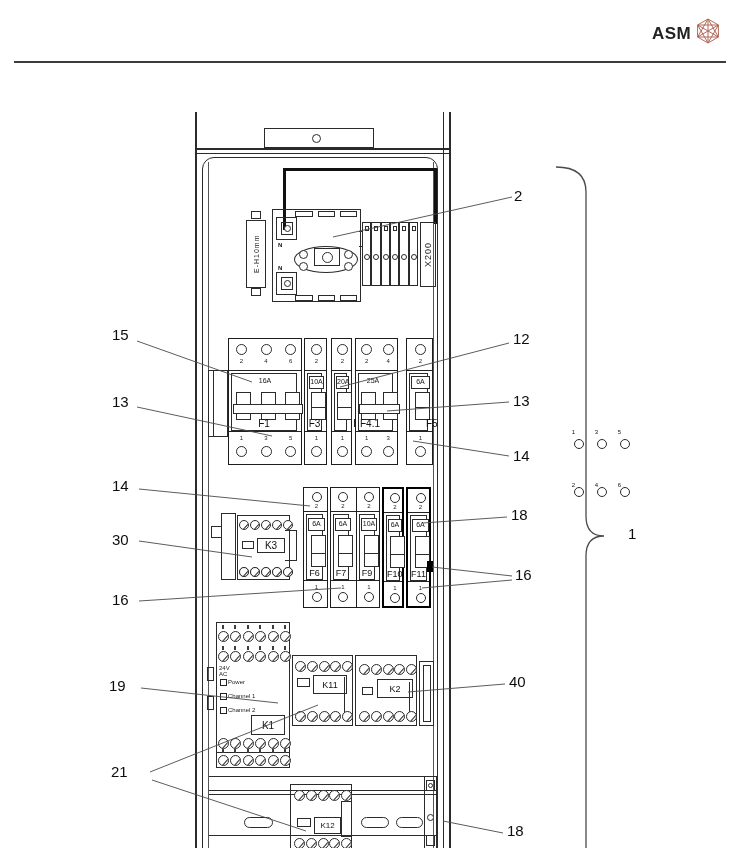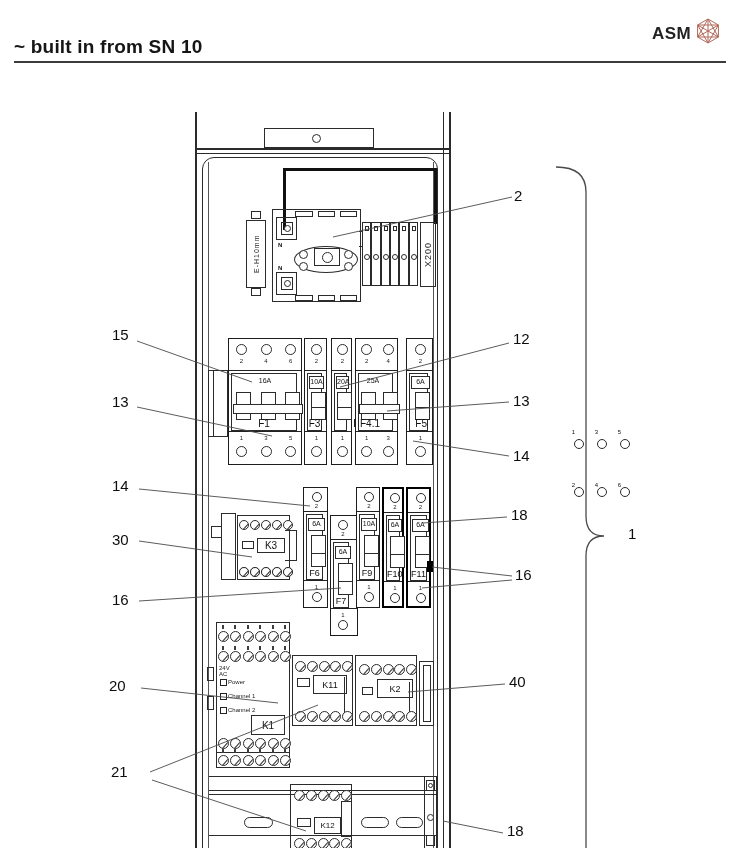--- a/index.html
+++ b/index.html
@@ -33,21 +33,20 @@
   #diagram{position:absolute;left:0;top:0;width:739px;height:848px;z-index:10}
   .ledrow{position:absolute;height:7px}
   .ledrow .sq{position:absolute;left:0;top:0;width:5px;height:5px;border:1px solid #222}
   .ledrow .lbl{position:absolute;left:8px;top:0;font-size:6px;line-height:6px;white-space:nowrap;color:#222}
 </style>
 </head>
 <body>
 
 <div class="page">
 
-  <div class="hdr-title">~ built in from SN 10</div>
   <div class="hdr-rule"></div>
   <div class="logo-text">ASM</div>
   <svg class="abs" style="left:694px;top:17px" width="28" height="28" viewBox="0 0 28 28">
     <g fill="none" stroke="#b2695a" stroke-width="1">
       <polygon points="14,2 24.4,8 24.4,20 14,26 3.6,20 3.6,8"></polygon>
       <line x1="14" y1="2" x2="14" y2="26"></line>
         <line x1="3.6" y1="8" x2="24.4" y2="20"></line>
       <line x1="24.4" y1="8" x2="3.6" y2="20"></line>
         <line x1="3.6" y1="8" x2="24.4" y2="8"></line>
       <line x1="3.6" y1="20" x2="24.4" y2="20"></line>
@@ -258,21 +257,21 @@
         <div class="module" style="left: 406px; top: 338px; width: 27px; height: 127px;">
           <div class="sect" style="left: 0px; top: 0px; width: 100%; height: 32px; border-bottom: 1px solid rgb(34, 34, 34);">
             <div class="circ" style="left: 8px; top: 5px; width: 11px; height: 11px;"></div>
             <div class="num" style="left: 7.5px; top: 19px;">2</div>
           </div>
           <div class="sect b" style="left: 2px; top: 34px; width: 19px; height: 58px;">
             <div class="amp b" style="top: 2px; width: 17px; left: 1px;">6A</div>
             <div class="handle" style="left: 5px; top: 18px; width: 13px; height: 26px;">
               <i></i>
             </div>
-            <div class="bname" style="left: 0px; bottom: 1px; width: 17px; font-size: 10px; text-align: right;">F5</div>
+            <div class="bname" style="left: 16px; bottom: 1px; width: 17px; font-size: 10px; text-align: left;">F5</div>
           </div>
           <div class="sect" style="left: 0px; top: 92px; width: 100%; height: 33px; border-top: 1px solid rgb(34, 34, 34);">
             <div class="num" style="left: 7.5px; top: 3px;">1</div>
             <div class="circ" style="left: 8px; top: 14px; width: 11px; height: 11px;"></div>
           </div>
         </div>
       </div>
     <div id="row2">
         <div class="module" style="left: 303px; top: 487px; width: 25px; height: 121px;">
           <div class="sect" style="left: 0px; top: 0px; width: 100%; height: 24px; border-bottom: 1px solid rgb(34, 34, 34);">
@@ -284,21 +283,21 @@
             <div class="handle" style="left: 4px; top: 20px; width: 13px; height: 30px;">
               <i></i>
             </div>
             <div class="bname" style="left: 0px; bottom: 1px; width: 15px; font-size: 9px; text-align: center;">F6</div>
           </div>
           <div class="sect" style="left: 0px; top: 92px; width: 100%; height: 27px; border-top: 1px solid rgb(34, 34, 34);">
             <div class="num" style="left: 6.5px; top: 3px;">1</div>
             <div class="circ" style="left: 7.5px; top: 11px; width: 10px; height: 10px;"></div>
           </div>
         </div>
-        <div class="module" style="left: 330px; top: 487px; width: 28px; height: 121px; margin-top: 28px;">
+        <div class="module" style="left: 330px; top: 487px; width: 28px; height: 121px;">
           <div class="sect" style="left: 0px; top: 0px; width: 100%; height: 24px; border-bottom: 1px solid rgb(34, 34, 34);">
             <div class="circ" style="left: 7px; top: 4px; width: 10px; height: 10px;"></div>
             <div class="num" style="left: 6px; top: 15px;">2</div>
           </div>
           <div class="sect b" style="left: 2px; top: 26px; width: 16px; height: 66px;">
             <div class="amp b" style="top: 3px; width: 14px; left: 1px;">6A</div>
             <div class="handle" style="left: 3.5px; top: 20px; width: 13px; height: 30px;">
               <i></i>
             </div>
             <div class="bname" style="left: 0px; bottom: 1px; width: 14px; font-size: 9px; text-align: center;">F7</div>
@@ -680,19 +679,19 @@
       <div class="callout" style="left: 112px; top: 327px;">15</div>
       <div class="callout" style="left: 112px; top: 394px;">13</div>
       <div class="callout" style="left: 513px; top: 331px;">12</div>
       <div class="callout" style="left: 513px; top: 393px;">13</div>
       <div class="callout" style="left: 513px; top: 448px;">14</div>
       <div class="callout" style="left: 112px; top: 478px;">14</div>
       <div class="callout" style="left: 511px; top: 507px;">18</div>
       <div class="callout" style="left: 515px; top: 567px;">16</div>
       <div class="callout" style="left: 112px; top: 592px;">16</div>
       <div class="callout" style="left: 112px; top: 532px;">30</div>
-      <div class="callout" style="left: 109px; top: 678px;">20</div>
+      <div class="callout" style="left: 109px; top: 678px;">19</div>
       <div class="callout" style="left: 509px; top: 674px;">40</div>
       <div class="callout" style="left: 111px; top: 764px;">21</div>
       <div class="callout" style="left: 507px; top: 823px;">18</div>
       <div class="callout" style="left: 628px; top: 526px;">1</div>
     </div>
 </div>
 
 </body></html>

